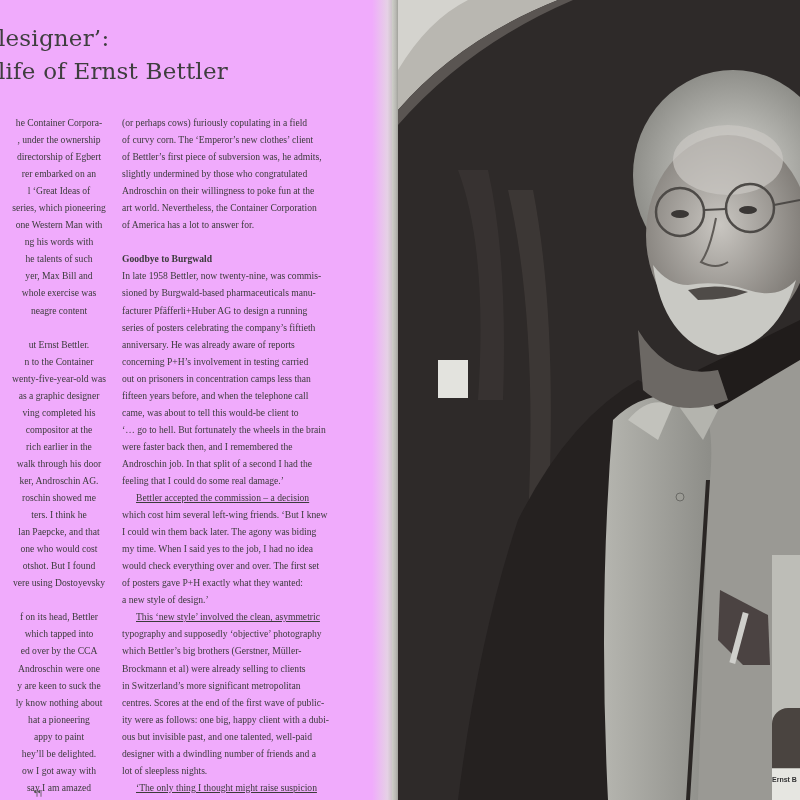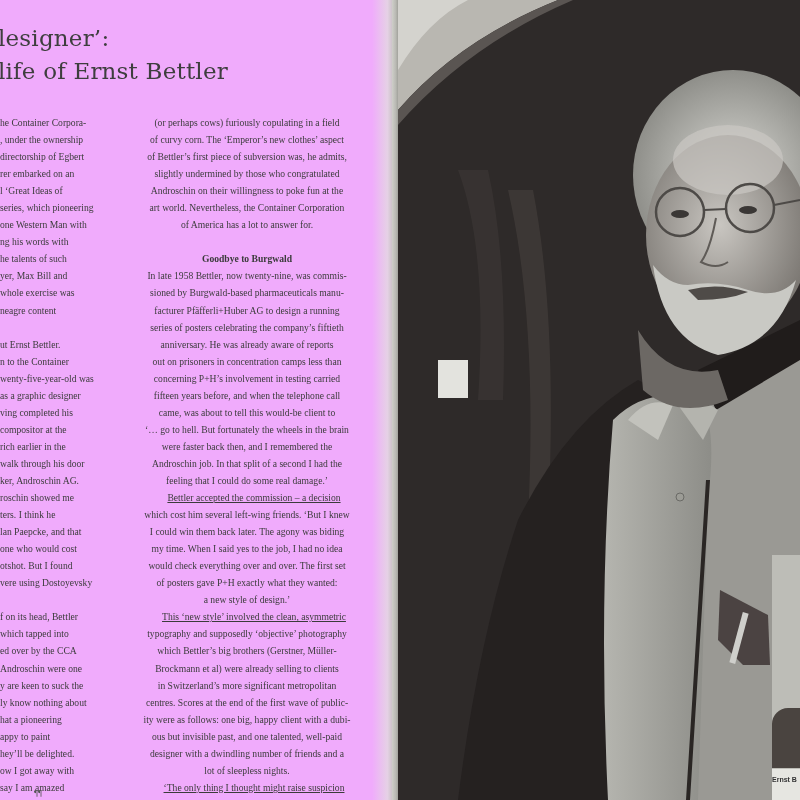--- a/index.html
+++ b/index.html
@@ -9,22 +9,22 @@
     .gutter { position: absolute; left: 372px; top: 0; width: 28px; height: 800px;
       background: linear-gradient(to right, rgba(252,252,249,0) 0%, rgba(225,225,220,0.7) 55%, #b9b9b3 85%, #8c8c86 100%); }
 
     .title { position: absolute; left: -2px; top: 22px; font-size: 23px; line-height: 33px; color: #3e3e3e; letter-spacing: 0.2px; font-family: "DejaVu Serif", serif; }
     .title div { white-space: nowrap; }
 
     .col { position: absolute; top: 114px; font-size: 9.6px; line-height: 17.05px; color: #3b3b3b; font-family: "Liberation Serif", serif; }
     .col1 { left: 0; width: 118px; }
     .col2 { left: 122px; width: 250px; }
     .line { white-space: nowrap; height: 17.05px; overflow: visible; }
-    .col1 .line { text-align: left; }
-    .col2 .line { text-align: center; }
+    .col1 .line { text-align: center; }
+    .col2 .line { text-align: left; }
     .gap { height: 17.05px; }
     .subhead { font-weight: bold; }
     .indent { padding-left: 14px; text-decoration: underline; }
     .pagenum { position: absolute; left: 34px; top: 788px; font-size: 9px; color: #555; font-family: "Liberation Serif", serif; }
 
     .right-page { position: absolute; left: 398px; top: 0; width: 402px; height: 800px; background: #2b2726; overflow: hidden; }
     .photo svg { position: absolute; left: 0; top: 0; }
     .inset { position: absolute; left: 374px; top: 555px; width: 28px; height: 214px; background: #bdbdb7; }
     .inset-dark { position: absolute; left: 374px; top: 708px; width: 28px; height: 60px; background: #4a4440; border-top-left-radius: 16px; }
     .caption { position: absolute; left: 374px; top: 776px; width: 40px; font-size: 7px; font-weight: bold; color: #333; font-family: "Liberation Sans", sans-serif; white-space: nowrap; }
@@ -79,37 +79,37 @@
       <div class="line">appy to paint</div>
       <div class="line">hey’ll be delighted.</div>
       <div class="line">ow I got away with</div>
       <div class="line">say I am amazed</div>
       <div class="line">&nbsp;</div>
     </div>
 
   <div class="col col2">
     <div id="p1">
         <div class="line">(or perhaps cows) furiously copulating in a field</div>
-        <div class="line">of curvy corn. The ‘Emperor’s new clothes’ aspect</div>
+        <div class="line">of curvy corn. The ‘Emperor’s new clothes’ client</div>
         <div class="line">of Bettler’s first piece of subversion was, he admits,</div>
         <div class="line">slightly undermined by those who congratulated</div>
         <div class="line">Androschin on their willingness to poke fun at the</div>
         <div class="line">art world. Nevertheless, the Container Corporation</div>
         <div class="line">of America has a lot to answer for.</div>
       </div>
     <div class="gap"></div>
     <div class="line subhead">Goodbye to Burgwald</div>
     <div id="p2">
         <div class="line">In late 1958 Bettler, now twenty-nine, was commis-</div>
         <div class="line">sioned by Burgwald-based pharmaceuticals manu-</div>
         <div class="line">facturer Pfäfferli+Huber AG to design a running</div>
         <div class="line">series of posters celebrating the company’s fiftieth</div>
         <div class="line">anniversary. He was already aware of reports</div>
+        <div class="line">concerning P+H’s involvement in testing carried</div>
         <div class="line">out on prisoners in concentration camps less than</div>
-        <div class="line">concerning P+H’s involvement in testing carried</div>
         <div class="line">fifteen years before, and when the telephone call</div>
         <div class="line">came, was about to tell this would-be client to</div>
         <div class="line">‘… go to hell. But fortunately the wheels in the brain</div>
         <div class="line">were faster back then, and I remembered the</div>
         <div class="line">Androschin job. In that split of a second I had the</div>
         <div class="line">feeling that I could do some real damage.’</div>
       </div>
     <div id="p3">
         <div class="line indent">Bettler accepted the commission – a decision</div>
         <div class="line">which cost him several left-wing friends. ‘But I knew</div>

